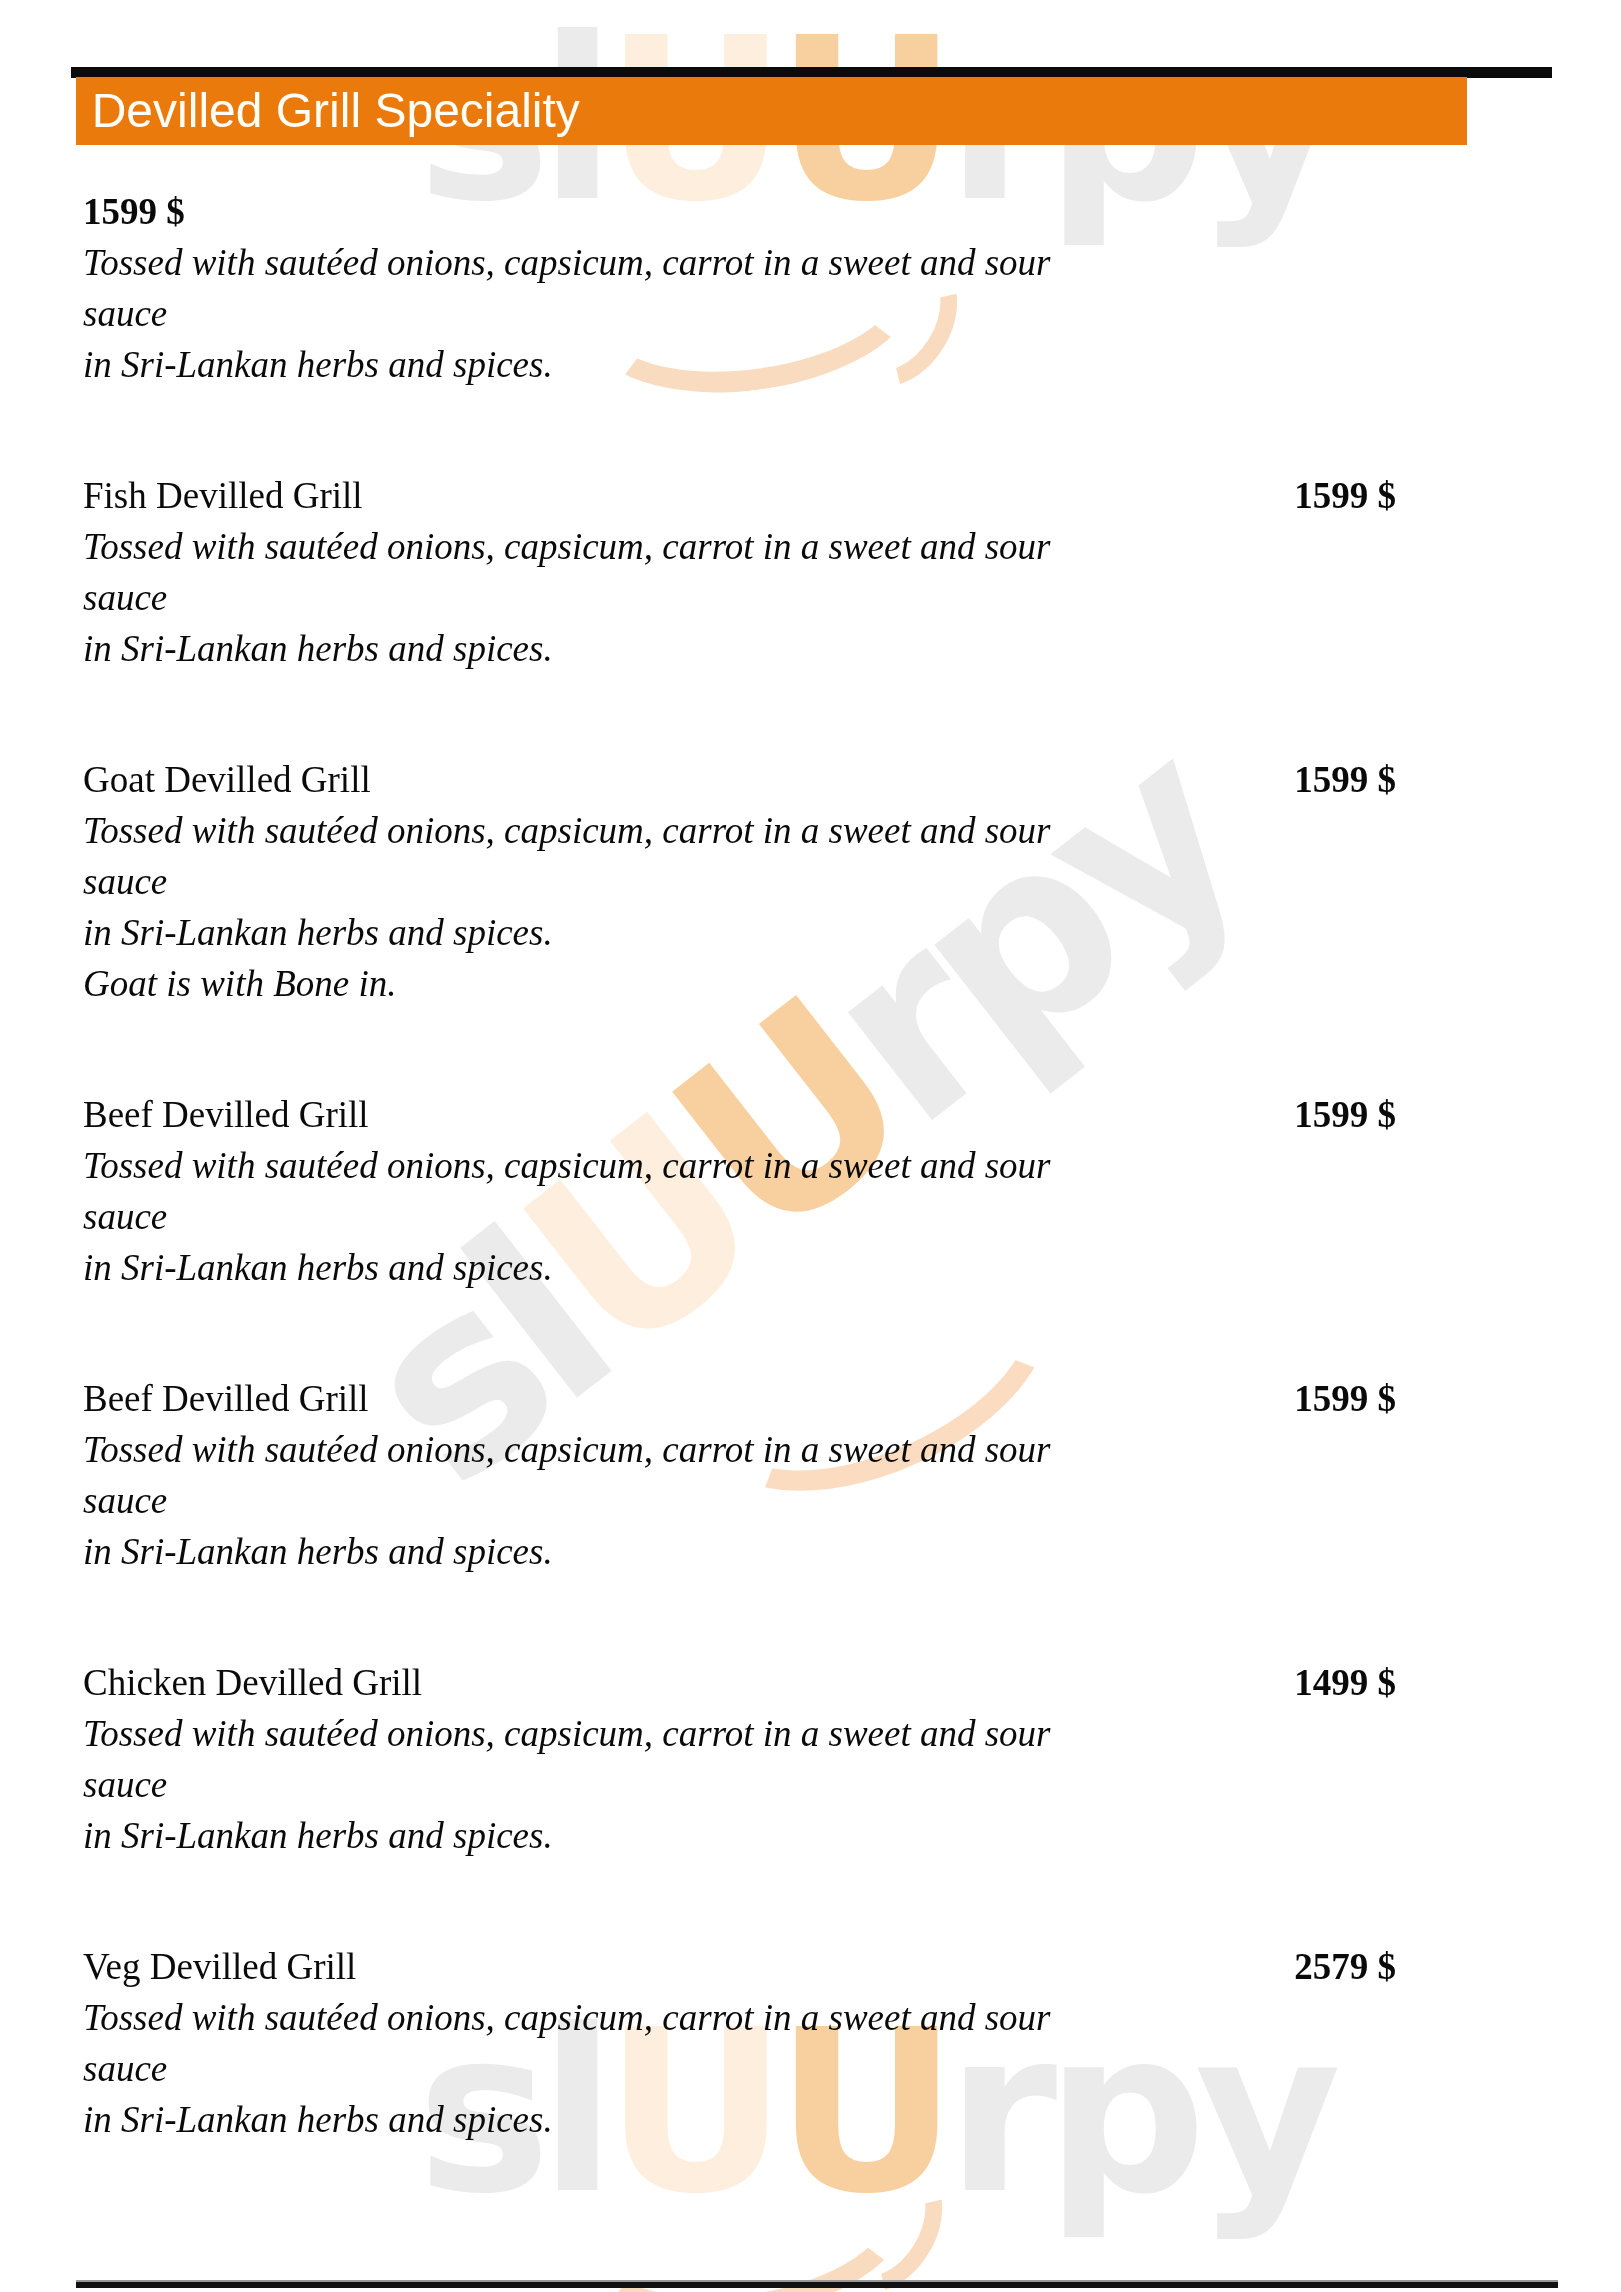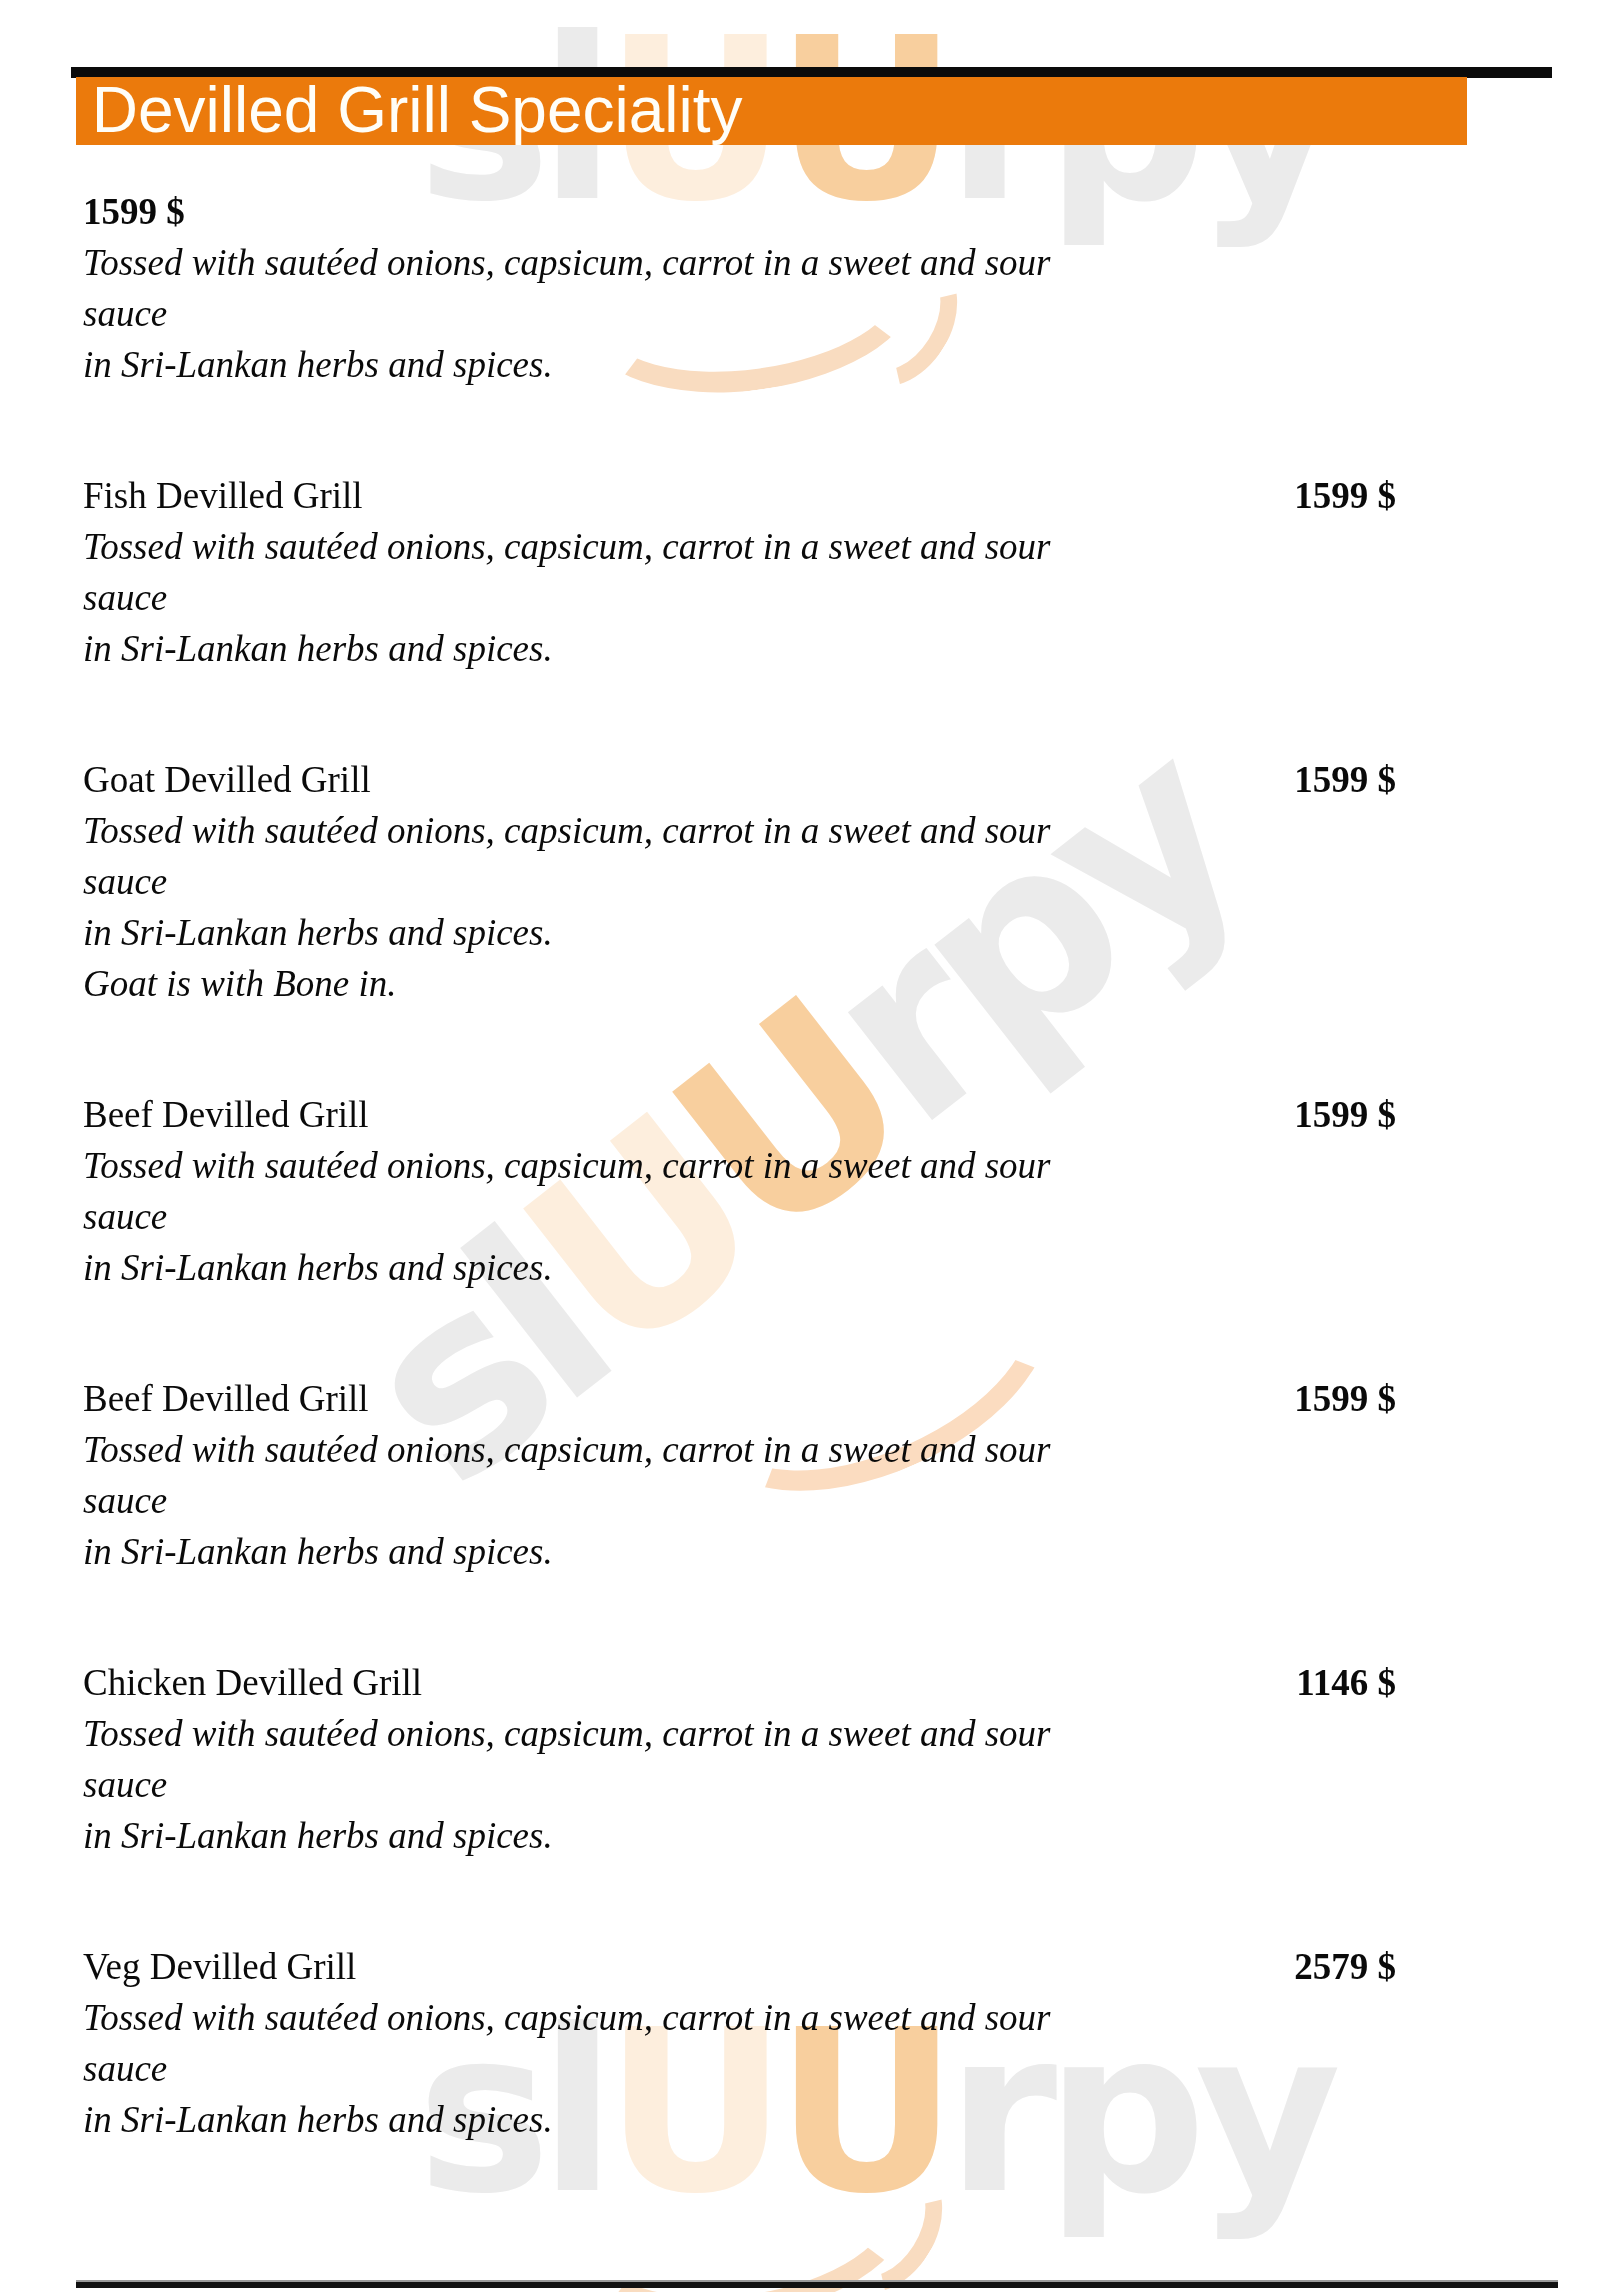--- a/index.html
+++ b/index.html
@@ -32,21 +32,21 @@
   .tongue-top{left:848px;top:250px;}
   .tongue-bottom{left:833px;top:2156px;}
 
   
   .top-rule{position:absolute;z-index:1;left:71px;top:67px;width:1481px;height:10.8px;background:#0b0b0b;}
   .section-header{
     position:absolute;z-index:1;left:76px;top:77px;width:1391px;height:68px;
     background:#EB7A0C;
     color:#fffef8;
     font-family:"Liberation Sans", sans-serif;
-    font-size:64px;line-height:67px;
+    font-size:48px;line-height:67px;
     padding-left:15.7px;box-sizing:border-box;
   }
   .items{position:absolute;z-index:1;left:83px;top:186px;width:1313px;}
   .item{margin-bottom:80px;color:#0a0a0a;font-size:37px;}
   .item-row{display:flex;justify-content:space-between;align-items:baseline;line-height:51px;}
   .item-name{white-space:nowrap;}
   .item-price{white-space:nowrap;font-weight:bold;}
   .desc-line{line-height:51px;font-style:italic;}
   .bottom-rule{
     position:absolute;z-index:1;left:76px;top:2280px;width:1482px;height:5.9px;
@@ -128,21 +128,21 @@
         <span class="item-price">1599 $</span>
       </div>
       <div class="desc-line">Tossed with sautéed onions, capsicum, carrot in a sweet and sour</div>
       <div class="desc-line">sauce</div>
       <div class="desc-line">in Sri-Lankan herbs and spices.</div>
     </div>
 
     <div class="item">
       <div class="item-row">
         <span class="item-name">Chicken Devilled Grill</span>
-        <span class="item-price">1146 $</span>
+        <span class="item-price">1499 $</span>
       </div>
       <div class="desc-line">Tossed with sautéed onions, capsicum, carrot in a sweet and sour</div>
       <div class="desc-line">sauce</div>
       <div class="desc-line">in Sri-Lankan herbs and spices.</div>
     </div>
 
     <div class="item">
       <div class="item-row">
         <span class="item-name">Veg Devilled Grill</span>
         <span class="item-price">2579 $</span>

